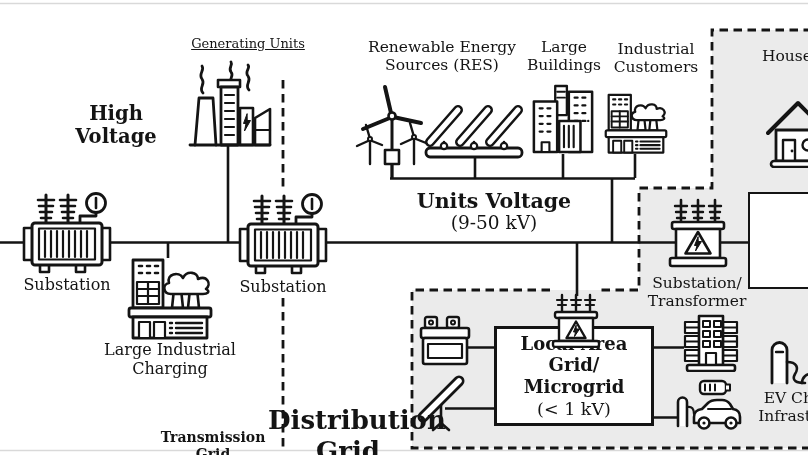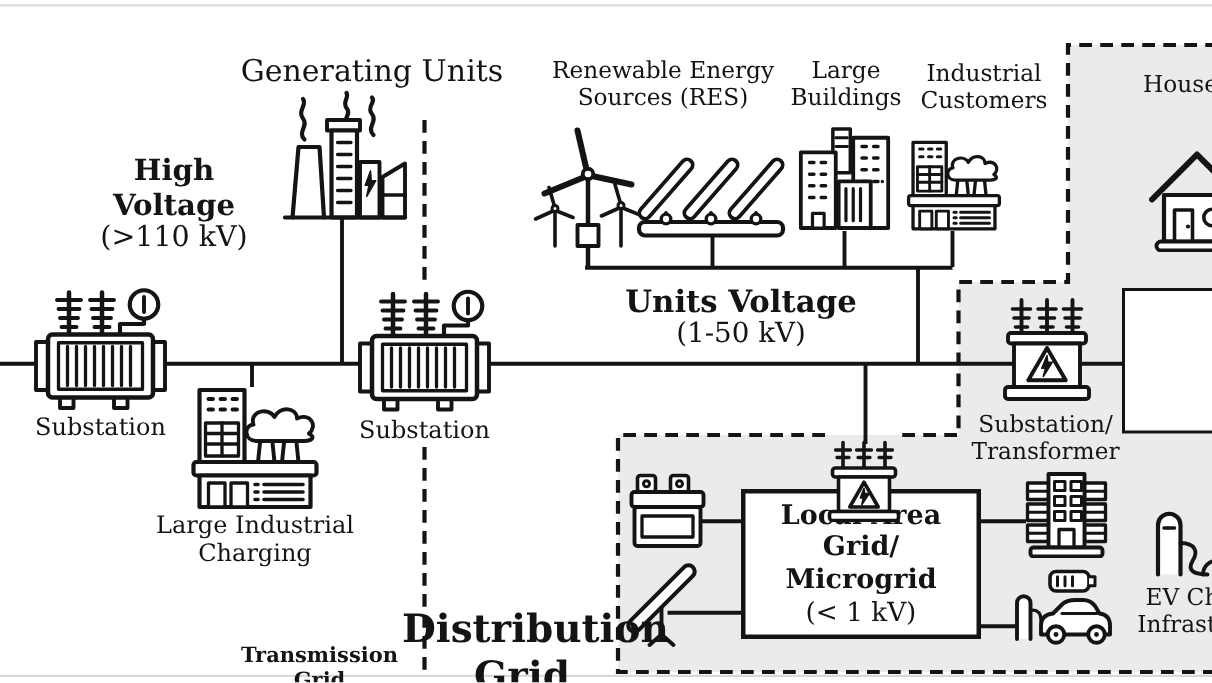--- a/index.html
+++ b/index.html
@@ -271,33 +271,32 @@
 
   <svg width="46" height="48" viewBox="0 0 46 48" style="left:764px;top:337px;">
     <g stroke="#141414" fill="none" stroke-linecap="round" stroke-linejoin="round">
       <path d="M8,46 V13 a7.5,7.5 0 0 1 15,0 V46" fill="#ffffff" stroke-width="2.8"></path>
       <path d="M12,15 h7" stroke-width="2.4"></path>
       <path d="M23,25 c10,0 12,6 8,12 c-4,7 2,9 10,9" stroke-width="2.6"></path>
       <path d="M38,46 c0,-6 5,-9 8,-9" stroke-width="2.6"></path>
     </g>
   </svg>
 
-  <div class="lbl" style="left:148px;top:36px;width:200px;font-size:20px;">Generating Units</div>
+  <div class="lbl" style="left:148px;top:36px;width:200px;font-size:13px;text-decoration:underline;">Generating Units</div>
   <div class="lbl bold" style="left:36px;top:102px;width:160px;font-size:19.5px;">High
 Voltage</div>
-  <div class="lbl" style="left:36px;top:147px;width:160px;font-size:19px;">(&gt;110 kV)</div>
   <div class="lbl" style="left:514px;top:38px;width:100px;font-size:15.5px;">Large
 Buildings</div>
   <div class="lbl" style="left:342px;top:38px;width:200px;font-size:15.5px;">Renewable Energy
 Sources (RES)</div>
   <div class="lbl" style="left:606px;top:40px;width:100px;font-size:15.5px;">Industrial
 Customers</div>
   <div class="lbl" style="left:762px;top:47px;width:140px;font-size:15.5px;text-align:left;">Households</div>
   <div class="lbl bold" style="left:394px;top:189px;width:200px;font-size:20.5px;">Units Voltage</div>
-  <div class="lbl" style="left:394px;top:212px;width:200px;font-size:18.5px;">(1-50 kV)</div>
+  <div class="lbl" style="left:394px;top:212px;width:200px;font-size:18.5px;">(9-50 kV)</div>
   <div class="lbl" style="left:7px;top:276px;width:120px;font-size:16px;">Substation</div>
   <div class="lbl" style="left:223px;top:278px;width:120px;font-size:16px;">Substation</div>
   <div class="lbl" style="left:90px;top:341px;width:160px;font-size:16px;">Large Industrial
 Charging</div>
   <div class="lbl" style="left:627px;top:274px;width:140px;font-size:15.5px;">Substation/
 Transformer</div>
   <div class="lbl bold" style="left:133px;top:429px;width:160px;font-size:14px;">Transmission
 Grid</div>
   <div class="lbl bold" style="left:268px;top:405px;width:160px;font-size:26px;">Distribution
 Grid</div>

